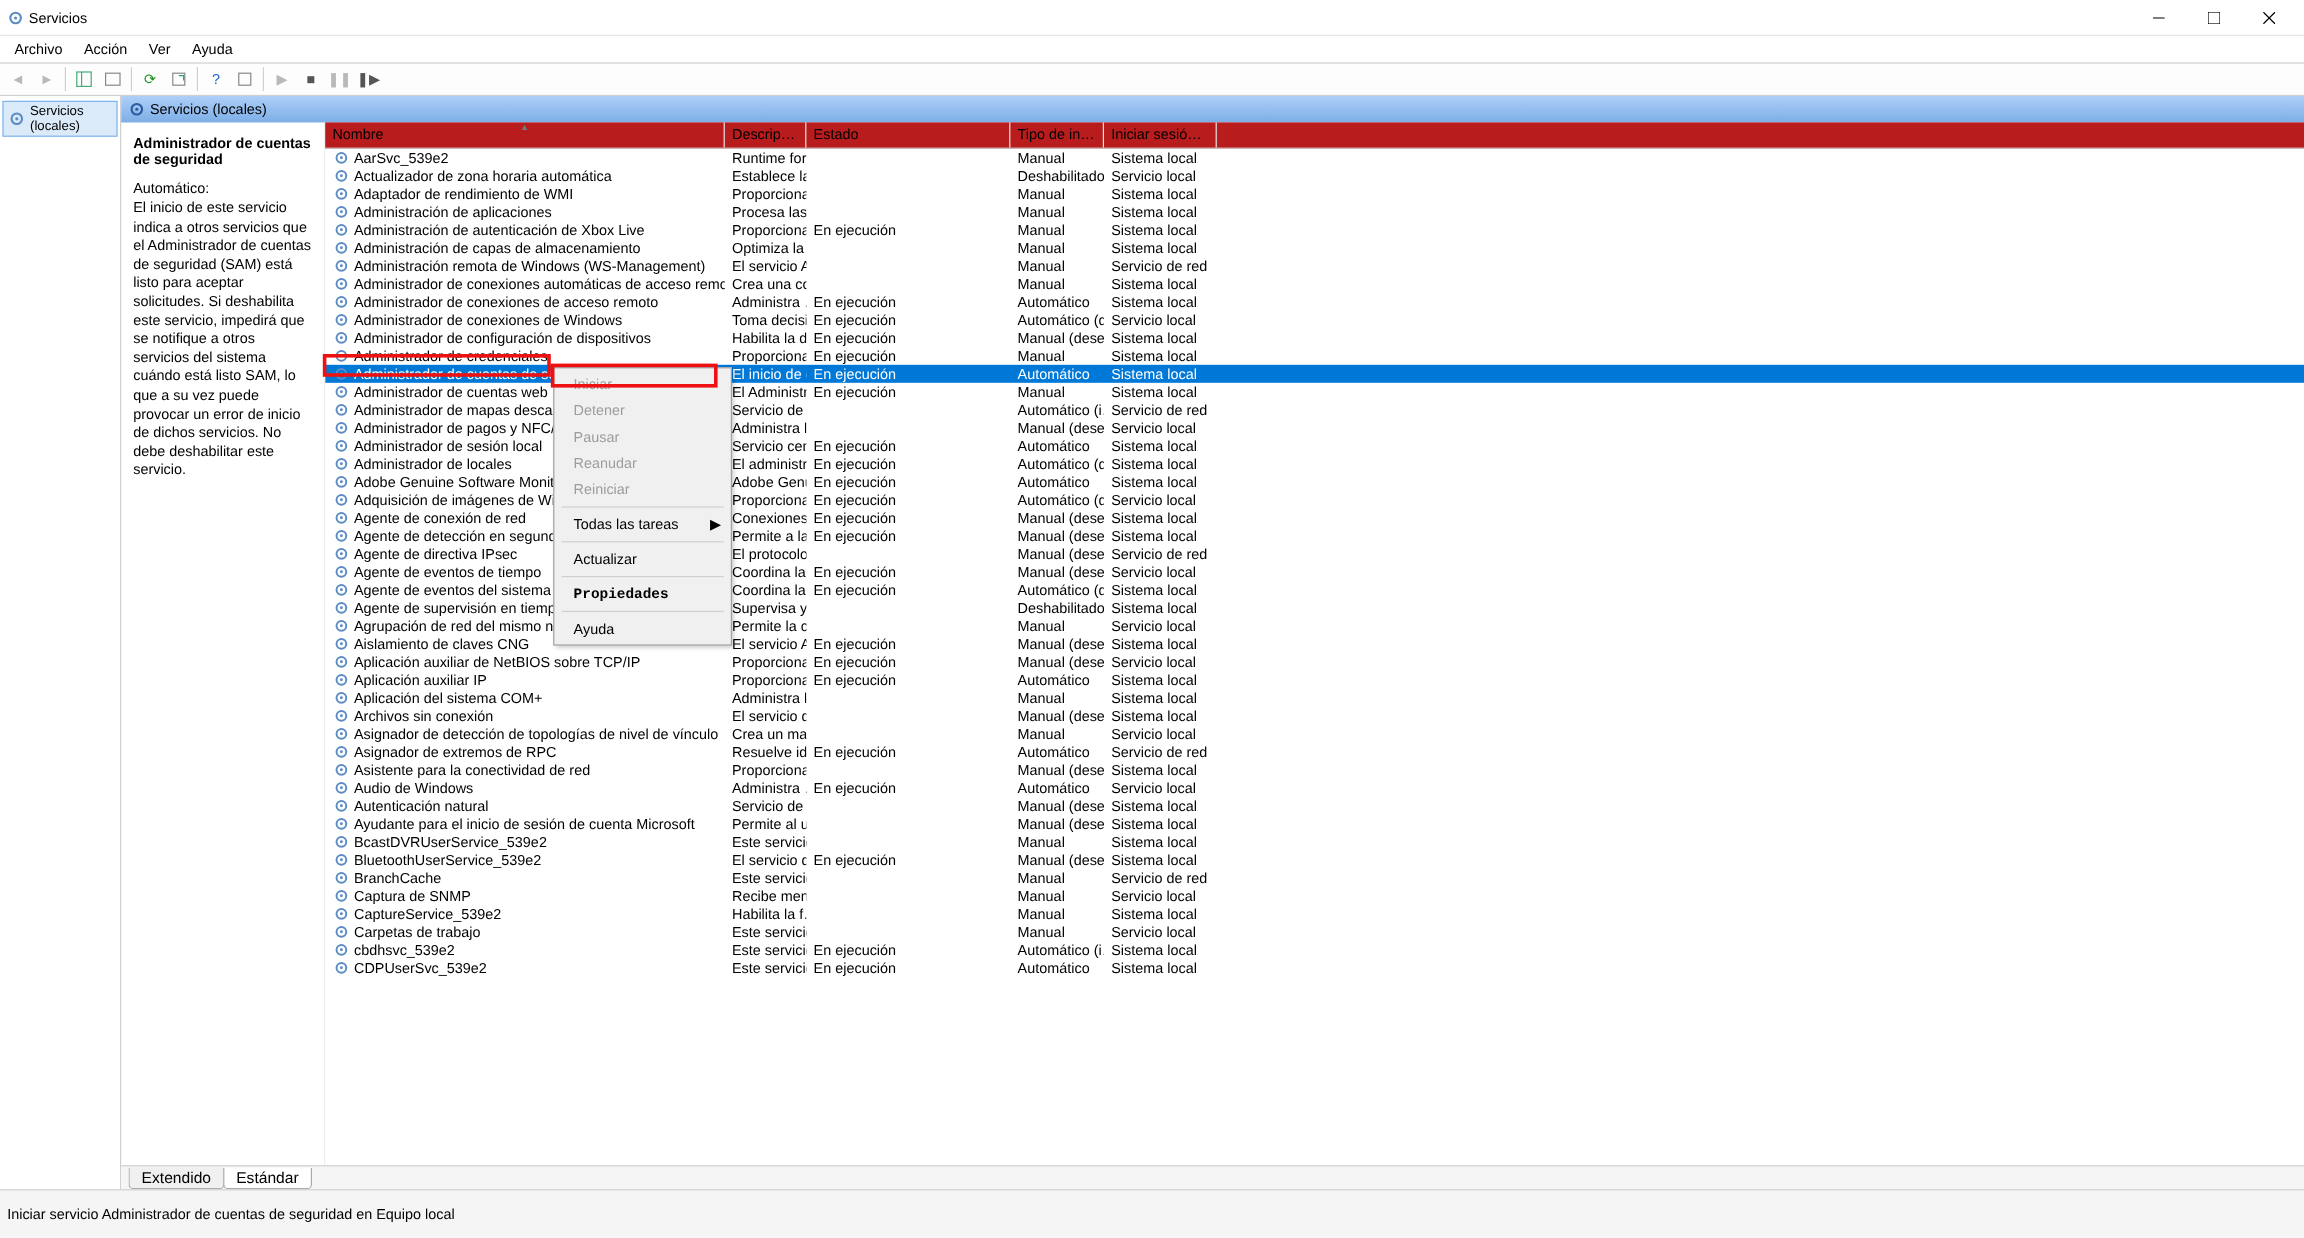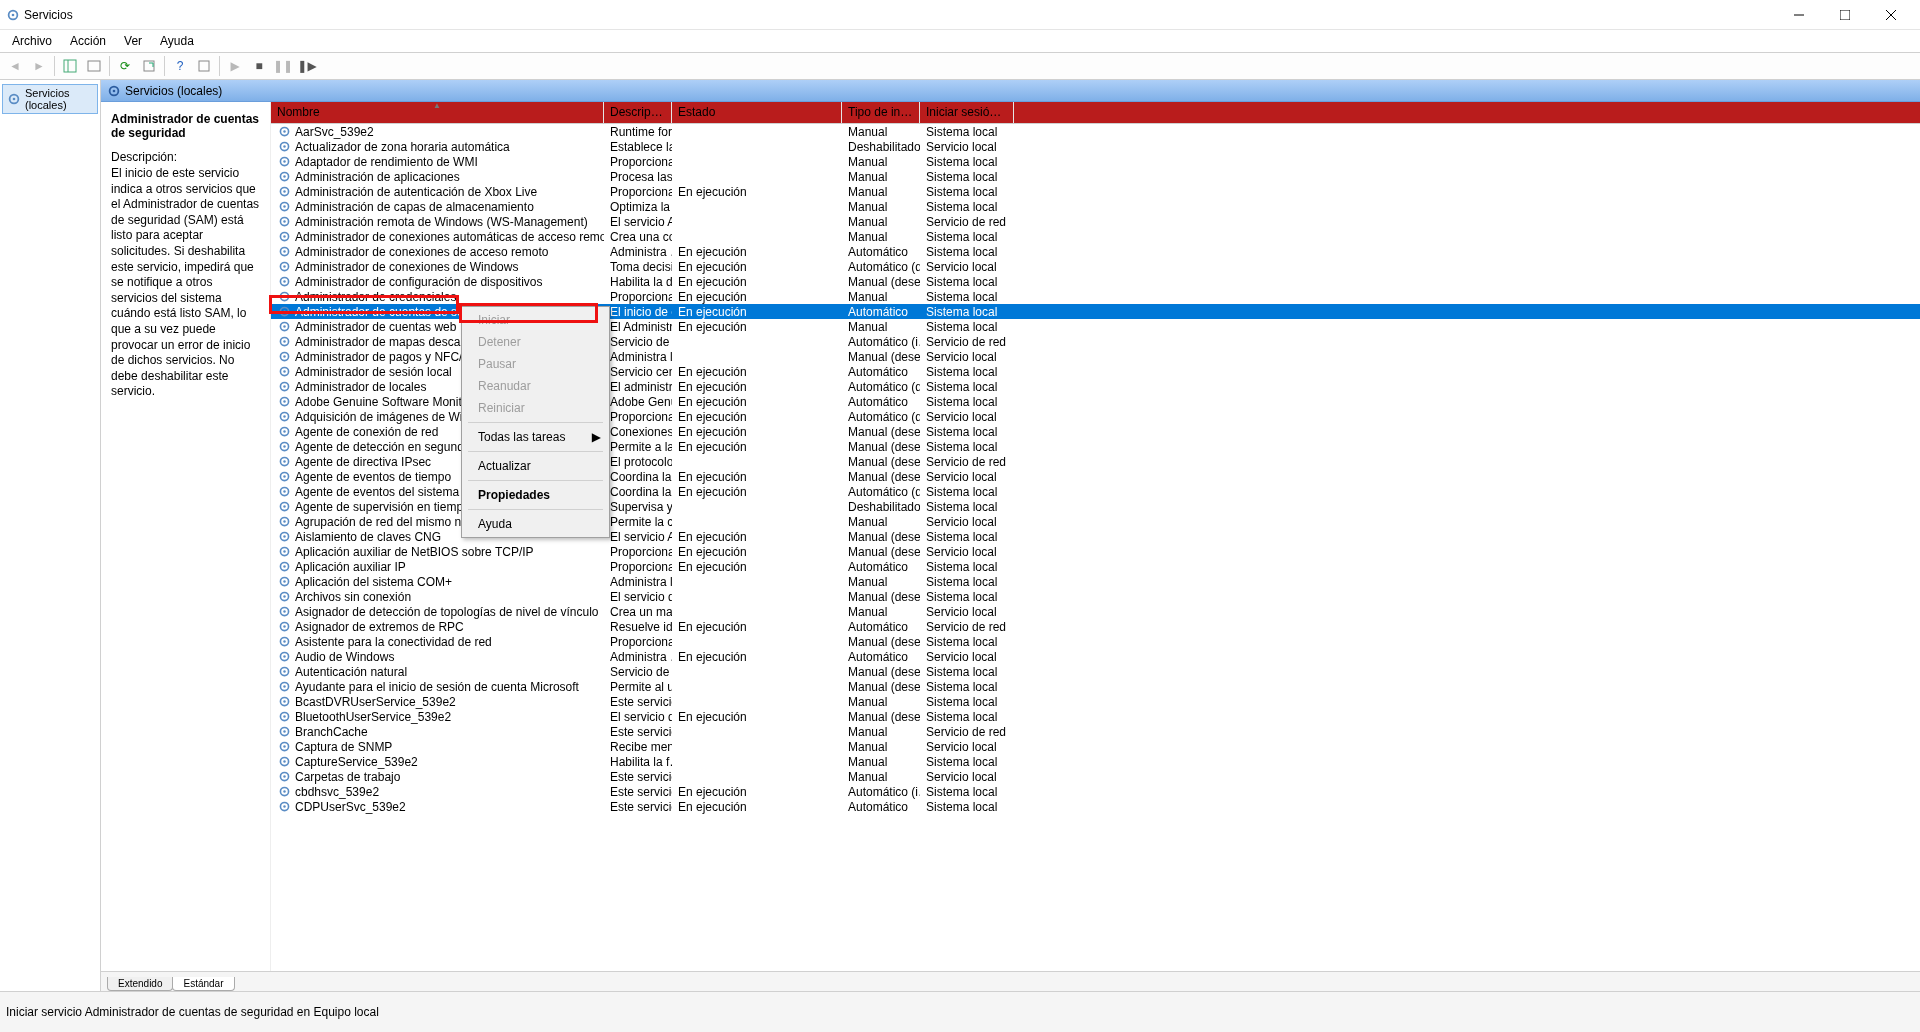--- a/index.html
+++ b/index.html
@@ -31,27 +31,27 @@
 .colh { padding:3px 6px; border-right:1px solid #e5e5e5; overflow:hidden; white-space:nowrap; text-overflow:ellipsis; position:relative; }
 .colh.sort::after { content:"▲"; position:absolute; left:50%; top:-1px; transform:translateX(-50%); font-size:8px; color:#777; }
 .listbody { flex:1; overflow-y:scroll; overflow-x:hidden; }
 .row { height:15px; display:flex; align-items:center; }
 .row.selected { background:#0078d7; color:#fff; }
 .cell { padding:0 6px; overflow:hidden; white-space:nowrap; text-overflow:ellipsis; display:flex; align-items:center; gap:4px; height:15px; }
 .c-name{width:333px;} .c-desc{width:68px;} .c-estado{width:170px;} .c-tipo{width:78px;} .c-logon{width:94px;}
 .svcicon { width:14px; height:14px; flex-shrink:0; display:inline-flex; align-items:center; justify-content:center; }
 .svcicon svg { width:13px; height:13px; }
 .tabbar { height:20px; border-top:1px solid #d0d0d0; display:flex; align-items:flex-end; padding-left:6px; background:#f5f5f5; }
-.tab { padding:1px 10px; border:1px solid #aaa; border-top:none; border-radius:0 0 4px 4px; margin-right:-1px; background:#fff; font-size:10px; }
+.tab { padding:1px 10px; border:1px solid #aaa; border-top:none; border-radius:0 0 4px 4px; margin-right:-1px; background:#fff; font-size:13px; }
 .tab.inactive { background:#f0f0f0; }
 .statusbar { height:22px; border-top:1px solid #d0d0d0; padding:20px 6px; display:flex; align-items:center; background:#f5f5f5; font-size:11px; }
 .ctxmenu { position:absolute; left:190px; top:204px; width:149px; background:#f0f0f0; border:1px solid #a0a0a0; box-shadow:2px 2px 4px rgba(0,0,0,.25); padding:2px 2px; z-index:10; }
 .ctxitem { padding:4px 14px; position:relative; }
 .ctxitem.disabled { color:#9d9d9d; }
-.ctxitem.bold { font-weight:bold; }
+.ctxitem.bold { font-weight:bold;font-family:Liberation Mono, monospace; }
 .ctxitem .arrow { position:absolute; right:6px; top:4px; }
 .ctxsep { height:1px; background:#d0d0d0; margin:3px 4px; }
 .redbox1 { position:absolute; border:3px solid #e11; pointer-events:none; z-index:20; }
 .rb-name { left:-2px; top:193px; width:190px; height:19px; }
 .rb-ini  { left:188px; top:201px; width:139px; height:20px; }
 .scrollshim::-webkit-scrollbar{width:17px;} .scrollshim::-webkit-scrollbar-track{background:#f0f0f0;} .scrollshim::-webkit-scrollbar-thumb{background:#c2c2c2;}
 </style>
 </head>
 <body>
 
@@ -147,21 +147,21 @@
             <circle cx="8" cy="8" r="5" fill="none" stroke="#2b5b9e" stroke-width="2"></circle>
             <circle cx="8" cy="8" r="1.5" fill="#2b5b9e"></circle>
           </svg>
         </span>
       <span>Servicios (locales)</span>
     </div>
 
     <div class="panebody">
       <div class="detailcol">
         <div class="svcname">Administrador de cuentas de seguridad</div>
-        <div class="lbl">Descripción:</div>
+        <div class="lbl">Automático:</div>
         <div class="desc">El inicio de este servicio indica a otros servicios que el Administrador de cuentas de seguridad (SAM) está listo para aceptar solicitudes. Si deshabilita este servicio, impedirá que se notifique a otros servicios del sistema cuándo está listo SAM, lo que a su vez puede provocar un error de inicio de dichos servicios. No debe deshabilitar este servicio.</div>
       </div>
 
       <div class="listcol">
         <div class="listheader">
           <div class="colh c-name sort">Nombre</div>
           <div class="colh c-desc">Descripción</div>
           <div class="colh c-estado">Estado</div>
           <div class="colh c-tipo">Tipo de inicio</div>
           <div class="colh c-logon">Iniciar sesión como</div>

